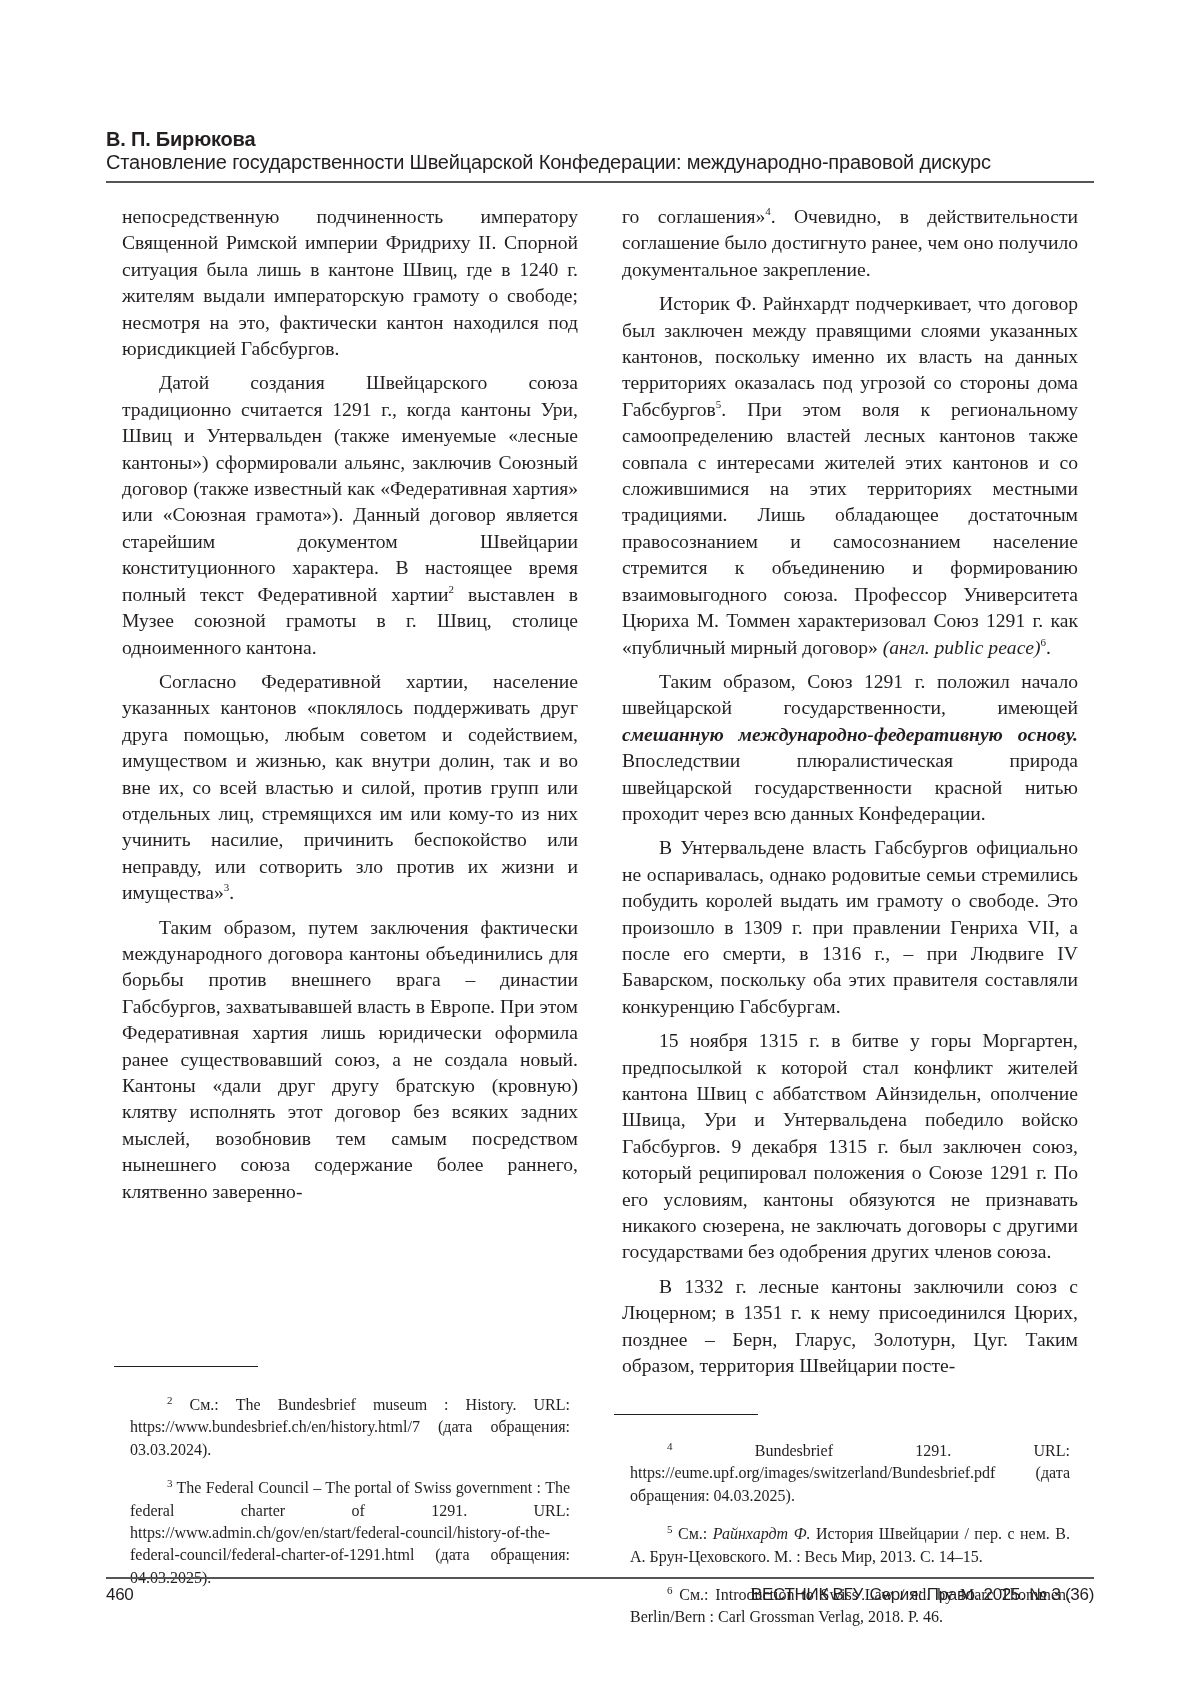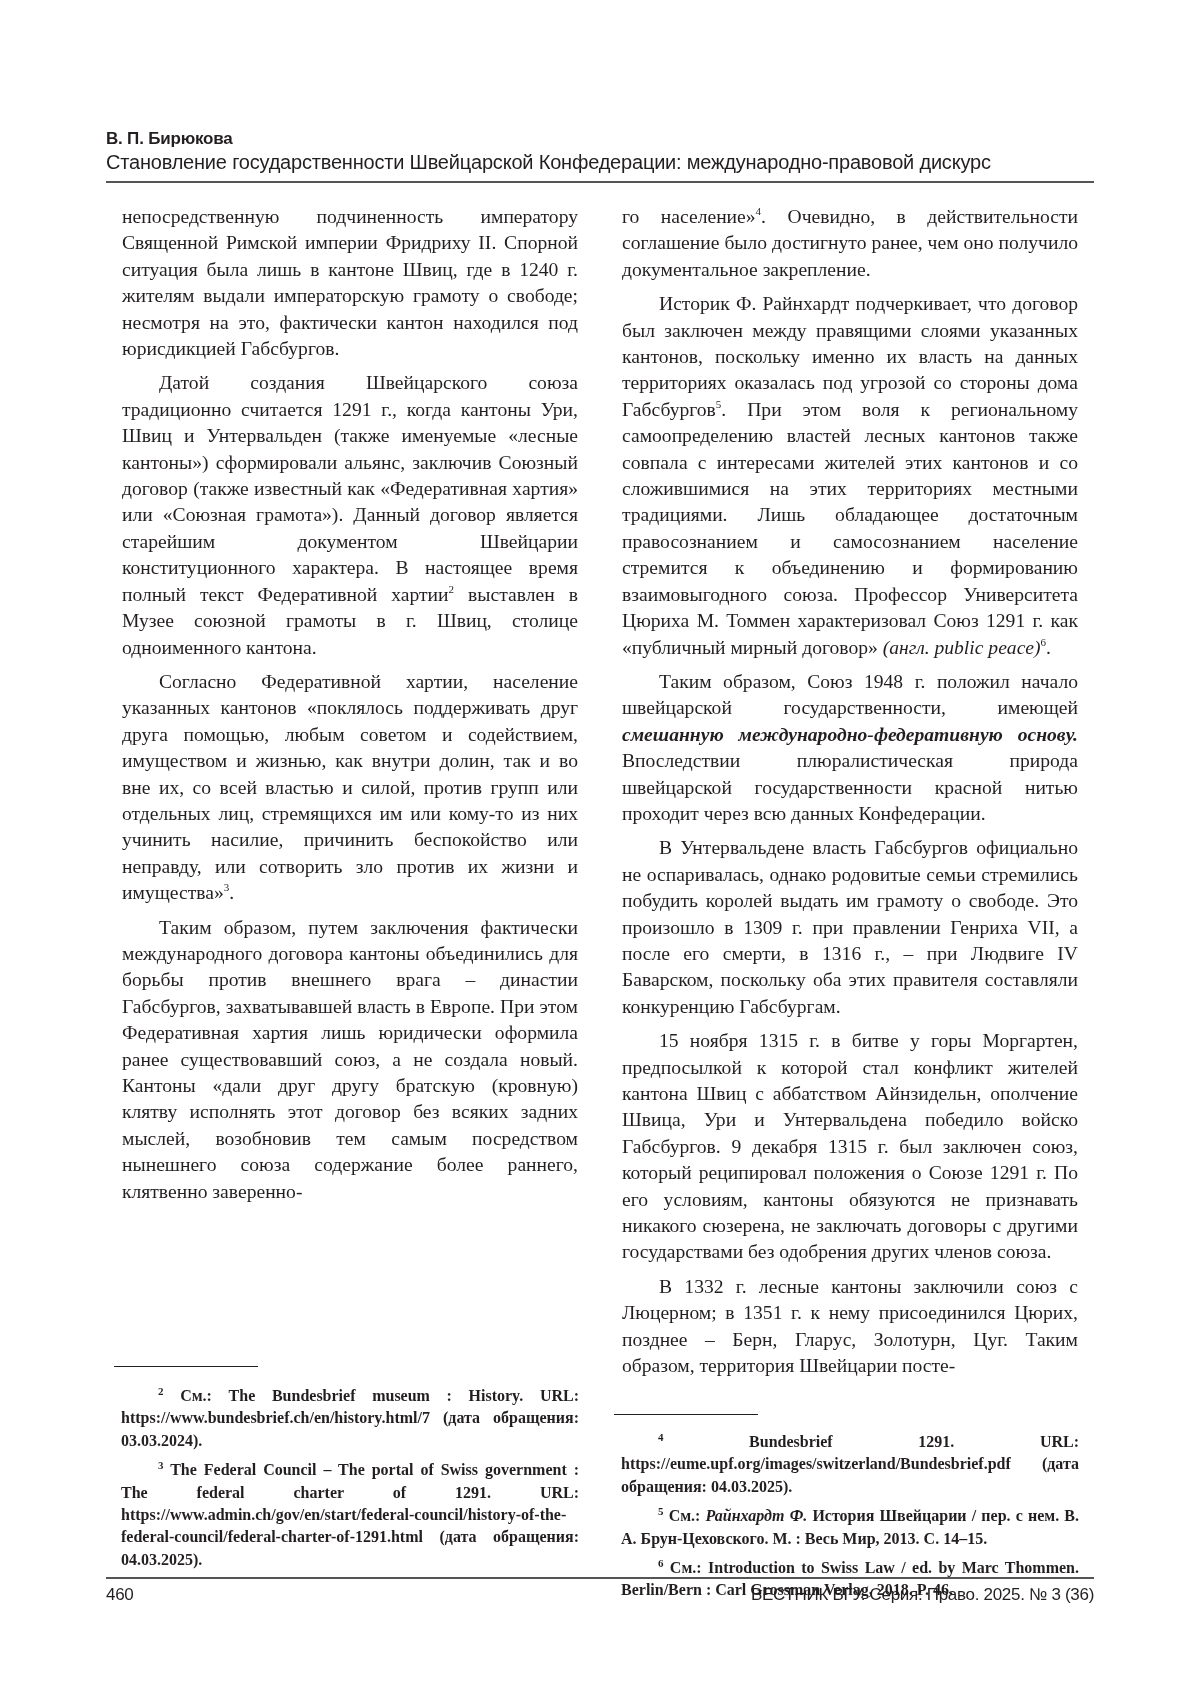--- a/index.html
+++ b/index.html
@@ -1,35 +1,35 @@
 <!DOCTYPE html>
 <html><head>
 <meta charset="utf-8">
 <style>
   html, body { margin: 0; padding: 0; background: #ffffff; }
   body { width: 1200px; height: 1698px; position: relative; overflow: hidden; color: #231f20; }
   .page { position: absolute; left: 0; top: 0; width: 1200px; height: 1698px; }
 
   .header { position: absolute; left: 106px; top: 128px; width: 988px; }
-  .author { font-family: "Liberation Sans", sans-serif; font-weight: bold; font-size: 17px; line-height: 22px; letter-spacing: -0.2px; }
+  .author { font-family: "Liberation Sans", sans-serif; font-weight: bold; font-size: 20px; line-height: 22px; letter-spacing: -0.2px; }
   .article-title { font-family: "Liberation Sans", sans-serif; font-size: 20px; line-height: 24px; letter-spacing: -0.2px; }
   .header-rule { position: absolute; left: 106px; top: 181px; width: 988px; height: 2px; background: #555; }
 
   .col { position: absolute; top: 196px; font-family: "Liberation Serif", serif; font-size: 19.6px; line-height: 26.4px; text-align: justify; }
   .col.left { left: 114px; width: 472px; }
   .col.right { left: 614px; width: 472px; }
   .col p { margin: 8px; }
   .col p.indent { text-indent: 37px; }
   sup { font-size: 11px; vertical-align: super; line-height: 0; }
   .bi { font-weight: bold; font-style: italic; }
   .it { font-style: italic; }
 
   .fn-rule { position: absolute; height: 1px; background: #231f20; width: 144px; }
   .fn-block { position: absolute; font-family: "Liberation Serif", serif; font-size: 16px; line-height: 22.4px; text-align: justify; }
-  .fn-block p { margin: 7px; text-indent: 37px; font-weight: bold; }
+  .fn-block p { margin: 16px; text-indent: 37px; }
   .fn-block.left { left: 114px; width: 472px; top: 1378px; }
   .fn-block.right { left: 614px; width: 472px; top: 1453px; }
 
   .footer-rule { position: absolute; left: 106px; top: 1577px; width: 988px; height: 2px; background: #555; }
   .footer { position: absolute; left: 106px; top: 1583px; width: 988px; font-family: "Liberation Sans", sans-serif; font-size: 17px; line-height: 24px; letter-spacing: -0.3px; }
   .page-number { position: absolute; left: 0; top: 0; }
   .journal { position: absolute; right: 0; top: 0; }
 </style>
 </head>
 <body>
@@ -43,23 +43,23 @@
   <div class="header-rule"></div>
 
   <div class="col left">
     <p>непосредственную подчиненность императору Священной Римской империи Фридриху II. Спорной ситуация была лишь в кантоне Швиц, где в 1240 г. жителям выдали императорскую грамоту о свободе; несмотря на это, фактически кантон находился под юрисдикцией Габсбургов.</p>
     <p class="indent"><span>Датой создания Швейцарского союза традиционно считается 1291 г., когда кантоны Ури, Швиц и Унтервальден (также именуемые «лесные кантоны») сформировали альянс, заключив Союзный договор (также известный как «Федеративная хартия» или «Союзная грамота»). Данный договор является старейшим документом Швейцарии конституционного характера. В настоящее время полный текст Федеративной хартии</span><sup>2</sup><span> выставлен в Музее союзной грамоты в г. Швиц, столице одноименного кантона.</span></p>
     <p class="indent"><span>Согласно Федеративной хартии, население указанных кантонов «поклялось поддерживать друг друга помощью, любым советом и содействием, имуществом и жизнью, как внутри долин, так и во вне их, со всей властью и силой, против групп или отдельных лиц, стремящихся им или кому-то из них учинить насилие, причинить беспокойство или неправду, или сотворить зло против их жизни и имущества»</span><sup>3</sup><span>.</span></p>
     <p class="indent">Таким образом, путем заключения фактически международного договора кантоны объединились для борьбы против внешнего врага – династии Габсбургов, захватывавшей власть в Европе. При этом  Федеративная хартия лишь юридически оформила ранее существовавший союз, а не создала новый. Кантоны «дали друг другу братскую (кровную) клятву исполнять этот договор без всяких задних мыслей, возобновив тем самым посредством нынешнего союза содержание более раннего, клятвенно заверенно-</p>
   </div>
 
   <div class="col right">
-    <p><span>го население»</span><sup>4</sup><span>. Очевидно, в действительности соглашение было достигнуто ранее, чем оно получило документальное закрепление.</span></p>
+    <p><span>го соглашения»</span><sup>4</sup><span>. Очевидно, в действительности соглашение было достигнуто ранее, чем оно получило документальное закрепление.</span></p>
     <p class="indent"><span>Историк Ф. Райнхардт подчеркивает, что договор был заключен между правящими слоями указанных кантонов, поскольку именно их власть на данных территориях оказалась под угрозой со стороны дома Габсбургов</span><sup>5</sup><span>.  При этом воля к региональному самоопределению властей лесных кантонов также совпала с интересами жителей этих кантонов и со сложившимися на этих территориях местными традициями. Лишь обладающее достаточным правосознанием и самосознанием население стремится к объединению и формированию взаимовыгодного союза. Профессор Университета Цюриха М. Томмен характеризовал Союз 1291 г. как «публичный мирный договор» </span><span class="it">(англ. public peace)</span><sup>6</sup><span>.</span></p>
-    <p class="indent"><span>Таким образом, Союз 1948 г. положил начало швейцарской государственности, имеющей </span><span class="bi">смешанную международно-федеративную основу.</span><span> Впоследствии плюралистическая природа швейцарской государственности красной нитью проходит через всю данных Конфедерации.</span></p>
+    <p class="indent"><span>Таким образом, Союз 1291 г. положил начало швейцарской государственности, имеющей </span><span class="bi">смешанную международно-федеративную основу.</span><span> Впоследствии плюралистическая природа швейцарской государственности красной нитью проходит через всю данных Конфедерации.</span></p>
     <p class="indent">В Унтервальдене власть Габсбургов официально не оспаривалась, однако родовитые семьи стремились побудить королей выдать им грамоту о свободе. Это произошло в 1309 г. при правлении Генриха VII, а после его смерти, в 1316 г., – при Людвиге IV Баварском, поскольку оба этих правителя составляли конкуренцию Габсбургам.</p>
     <p class="indent">15 ноября 1315 г. в битве у горы Моргартен, предпосылкой к которой стал конфликт жителей кантона Швиц с аббатством Айнзидельн, ополчение Швица, Ури и Унтервальдена победило войско Габсбургов. 9 декабря 1315 г. был заключен союз, который реципировал положения о Союзе 1291 г. По его условиям, кантоны обязуются не признавать никакого сюзерена, не заключать договоры с другими государствами без одобрения других членов союза.</p>
     <p class="indent">В 1332 г. лесные кантоны заключили союз с Люцерном; в 1351 г. к нему присоединился Цюрих, позднее – Берн, Гларус, Золотурн, Цуг. Таким образом, территория Швейцарии посте-</p>
   </div>
 
   <div class="fn-rule" style="left:114px; top:1366px;"></div>
   <div class="fn-block left">
     <p><sup>2</sup><span> См.: The Bundesbrief museum : History. URL: https://www.bundesbrief.ch/en/history.html/7 (дата обращения: 03.03.2024).</span></p>
     <p><sup>3</sup><span> The Federal Council – The portal of Swiss government : The federal charter of 1291. URL: https://www.admin.ch/gov/en/start/federal-council/history-of-the-federal-council/federal-charter-of-1291.html (дата обращения: 04.03.2025).</span></p>
   </div>

